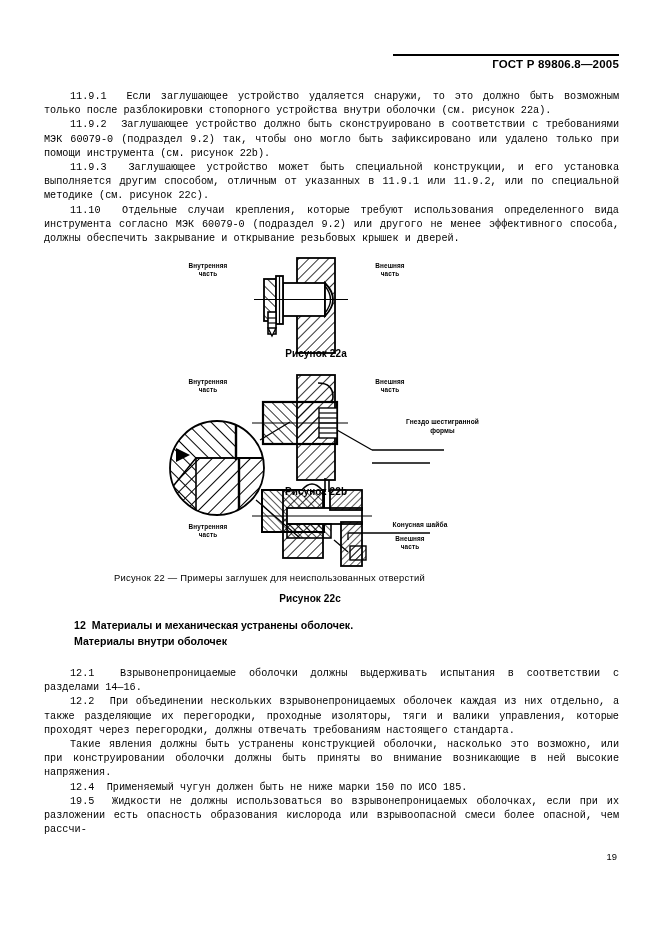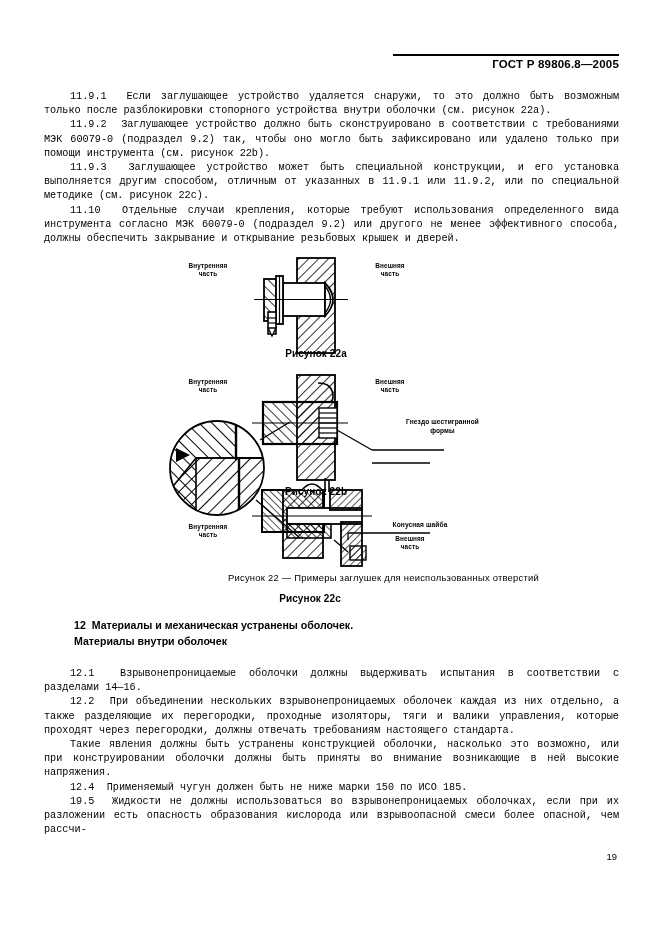--- a/index.html
+++ b/index.html
@@ -91,21 +91,21 @@
     line-height: 8.5px;
     text-align: center;
     letter-spacing: 0.1px;
   }
 
   .main-caption {
     position: absolute;
     left: 0;
     top: 572px;
     width: 539px;
-    text-align: right;
+    text-align: center;
     font-size: 9.4px;
     letter-spacing: 0.25px;
   }
 
   
   .section-head {
     position: absolute;
     left: 74px;
     top: 618px;
     width: 520px;

